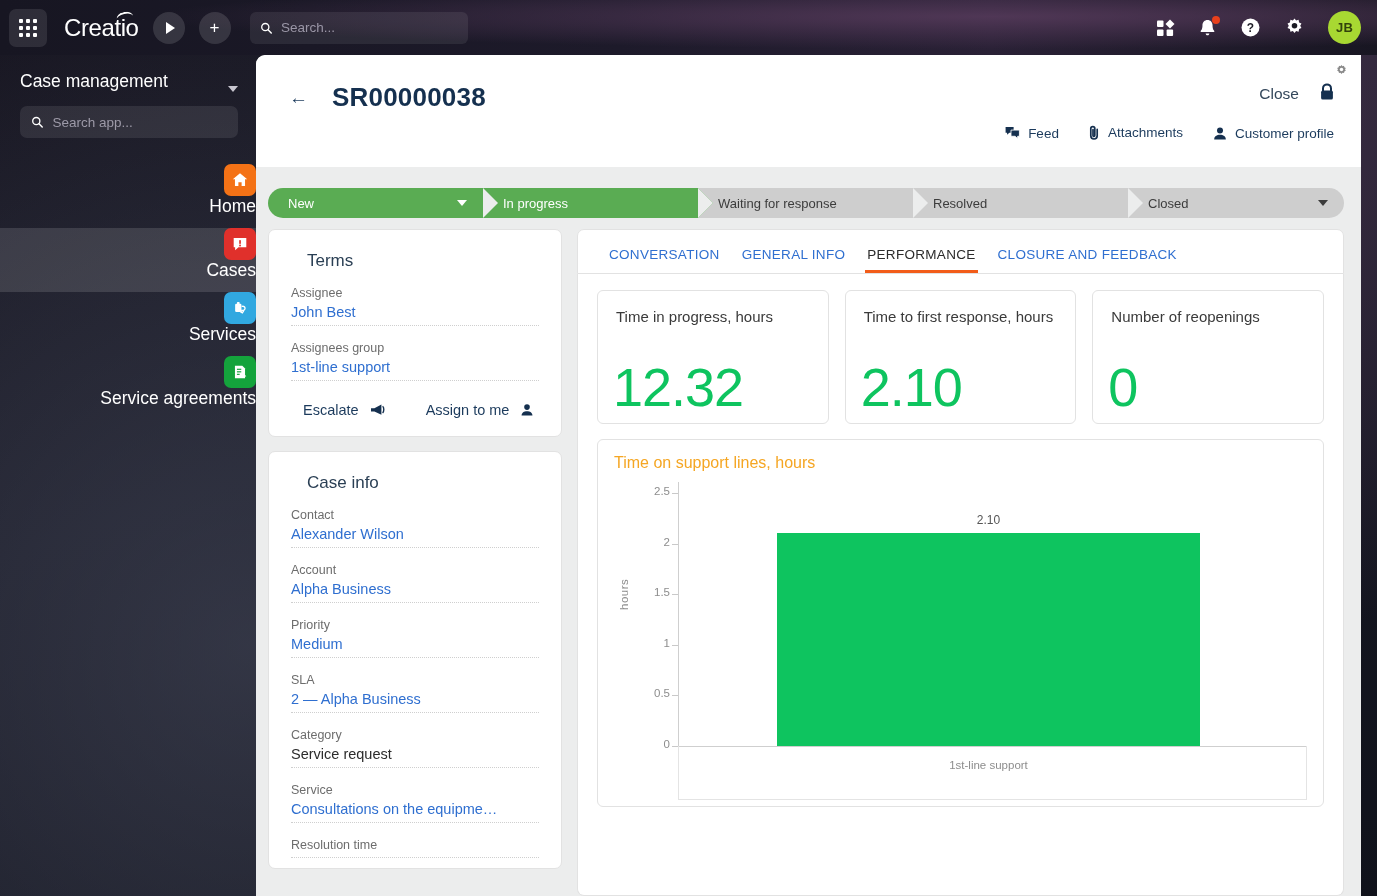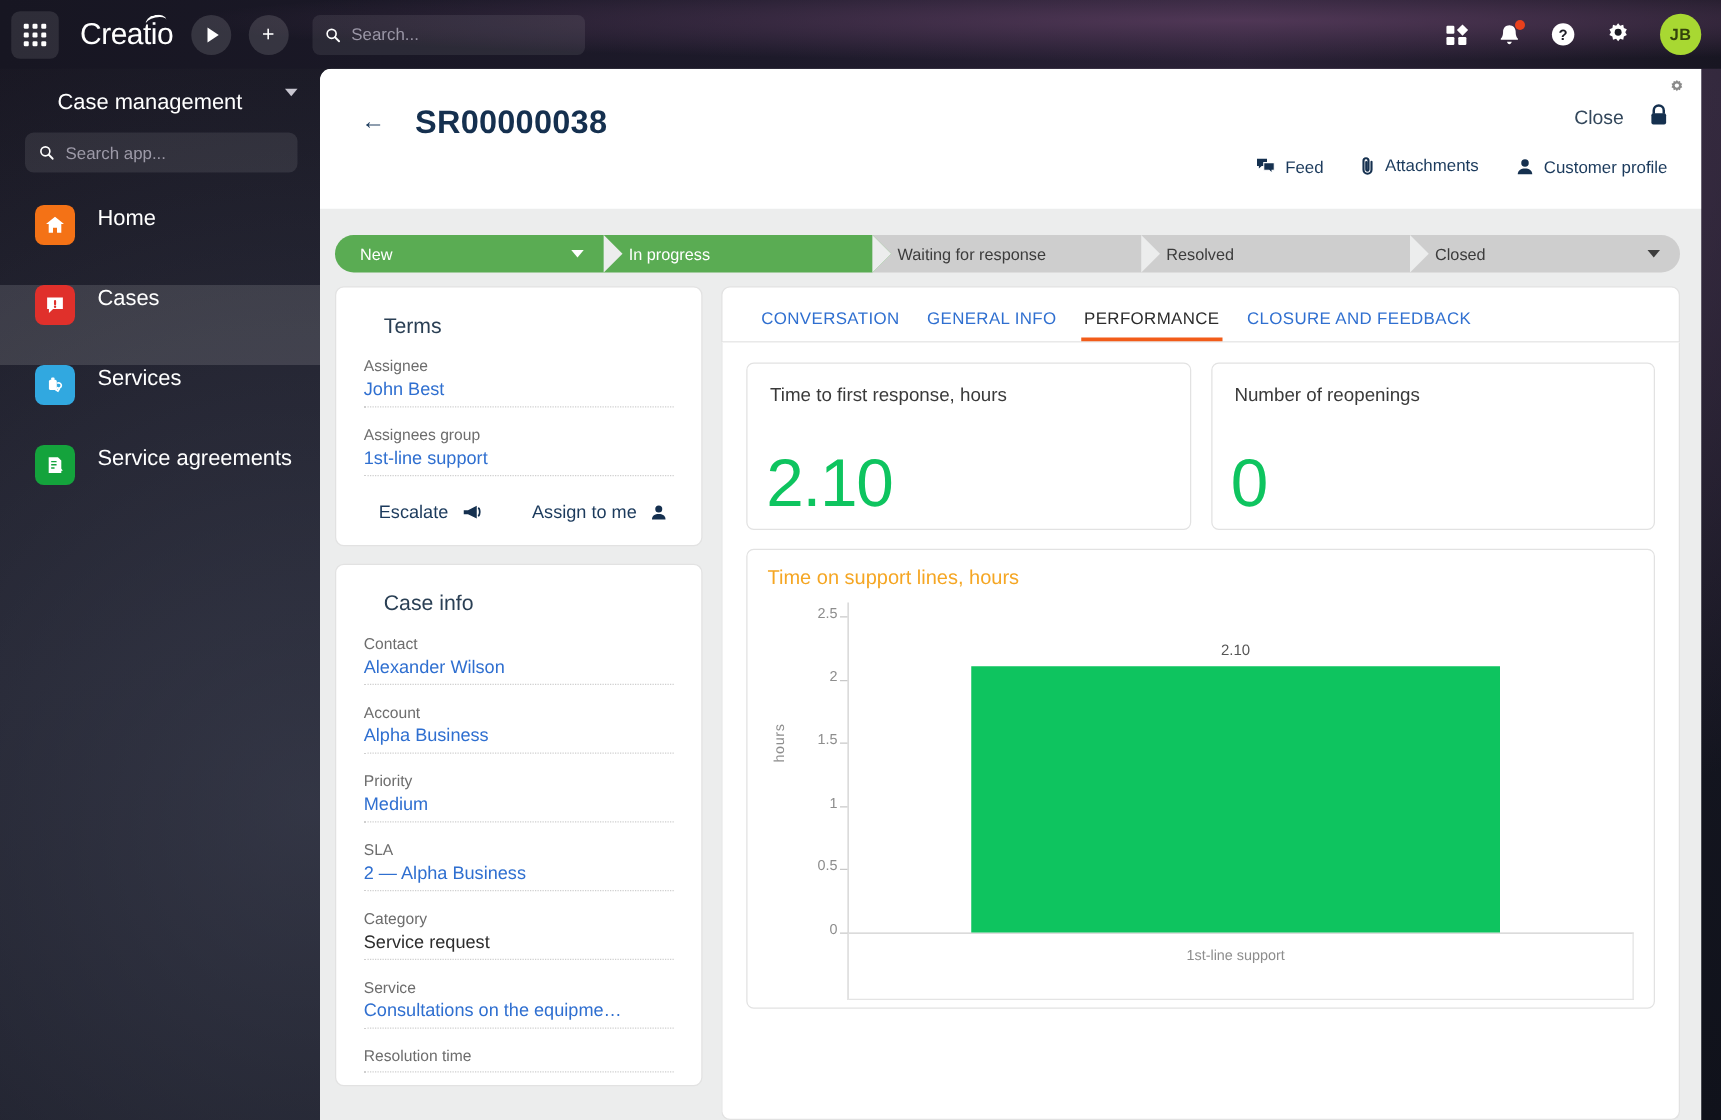--- a/index.html
+++ b/index.html
@@ -70,41 +70,41 @@
     width: 33px; height: 33px; border-radius: 50%; background: #a8d832;
     color: #33420c; font-size: 13px; font-weight: bold;
     display: flex; align-items: center; justify-content: center; letter-spacing: .3px;
   }
 
   
   .sidebar {
     position: absolute; top: 55px; left: 0; width: 256px; height: 841px; z-index: 10;
   }
   .app-title {
-    display: flex; align-items: flex-start; padding: 16px 18px 10px 20px; margin-left: 26px;
+    display: flex; align-items: flex-end; padding: 16px 18px 10px 20px;
   }
   .app-title span { color: #fff; font-size: 17.5px; }
   .caret-down {
     margin-left: auto; width: 0; height: 0;
     border-left: 5px solid transparent; border-right: 5px solid transparent;
     border-top: 6px solid #c8c6d0;
   }
   .sidesearch {
     margin: 4px 18px 0 20px; height: 32px; border-radius: 7px;
     background: rgba(255,255,255,.09);
     display: flex; align-items: center; padding: 0 11px;
   }
   .sidesearch input {
     background: transparent; border: 0; outline: 0; color: #fff;
     font-size: 13.5px; font-family: inherit; margin-left: 9px; width: 100%;
   }
   .sidesearch input::placeholder { color: #9d9aa8; }
   .navlist { margin-top: 26px; }
   .navitem {
-    display: flex; align-items: flex-start; height: 64px; padding-left: 28px;
+    display: flex; align-items: flex-end; height: 64px; padding-left: 28px; flex-direction: column;
   }
   .navitem.active { background: rgba(255,255,255,.13); }
   .navicon {
     width: 32px; height: 32px; border-radius: 7px;
     display: flex; align-items: center; justify-content: center; flex: none;
   }
   .navlabel { color: #fff; font-size: 17.5px; margin-left: 18px; }
 
   
   .main {
@@ -511,20 +511,24 @@
       <div class="tabs">
         <span class="tab">CONVERSATION</span>
         <span class="tab">GENERAL INFO</span>
         <span class="tab active">PERFORMANCE</span>
         <span class="tab">CLOSURE AND FEEDBACK</span>
       </div>
 
       <div class="tabs-body">
         <div class="metrics">
           <div class="metric">
+            <div class="metric-label">Time in progress, hours</div>
+            <div class="metric-value">12.32</div>
+          </div>
+          <div class="metric">
             <div class="metric-label">Time to first response, hours</div>
             <div class="metric-value">2.10</div>
           </div>
           <div class="metric">
             <div class="metric-label">Number of reopenings</div>
             <div class="metric-value">0</div>
           </div>
         </div>
 
         <div class="chartcard">

